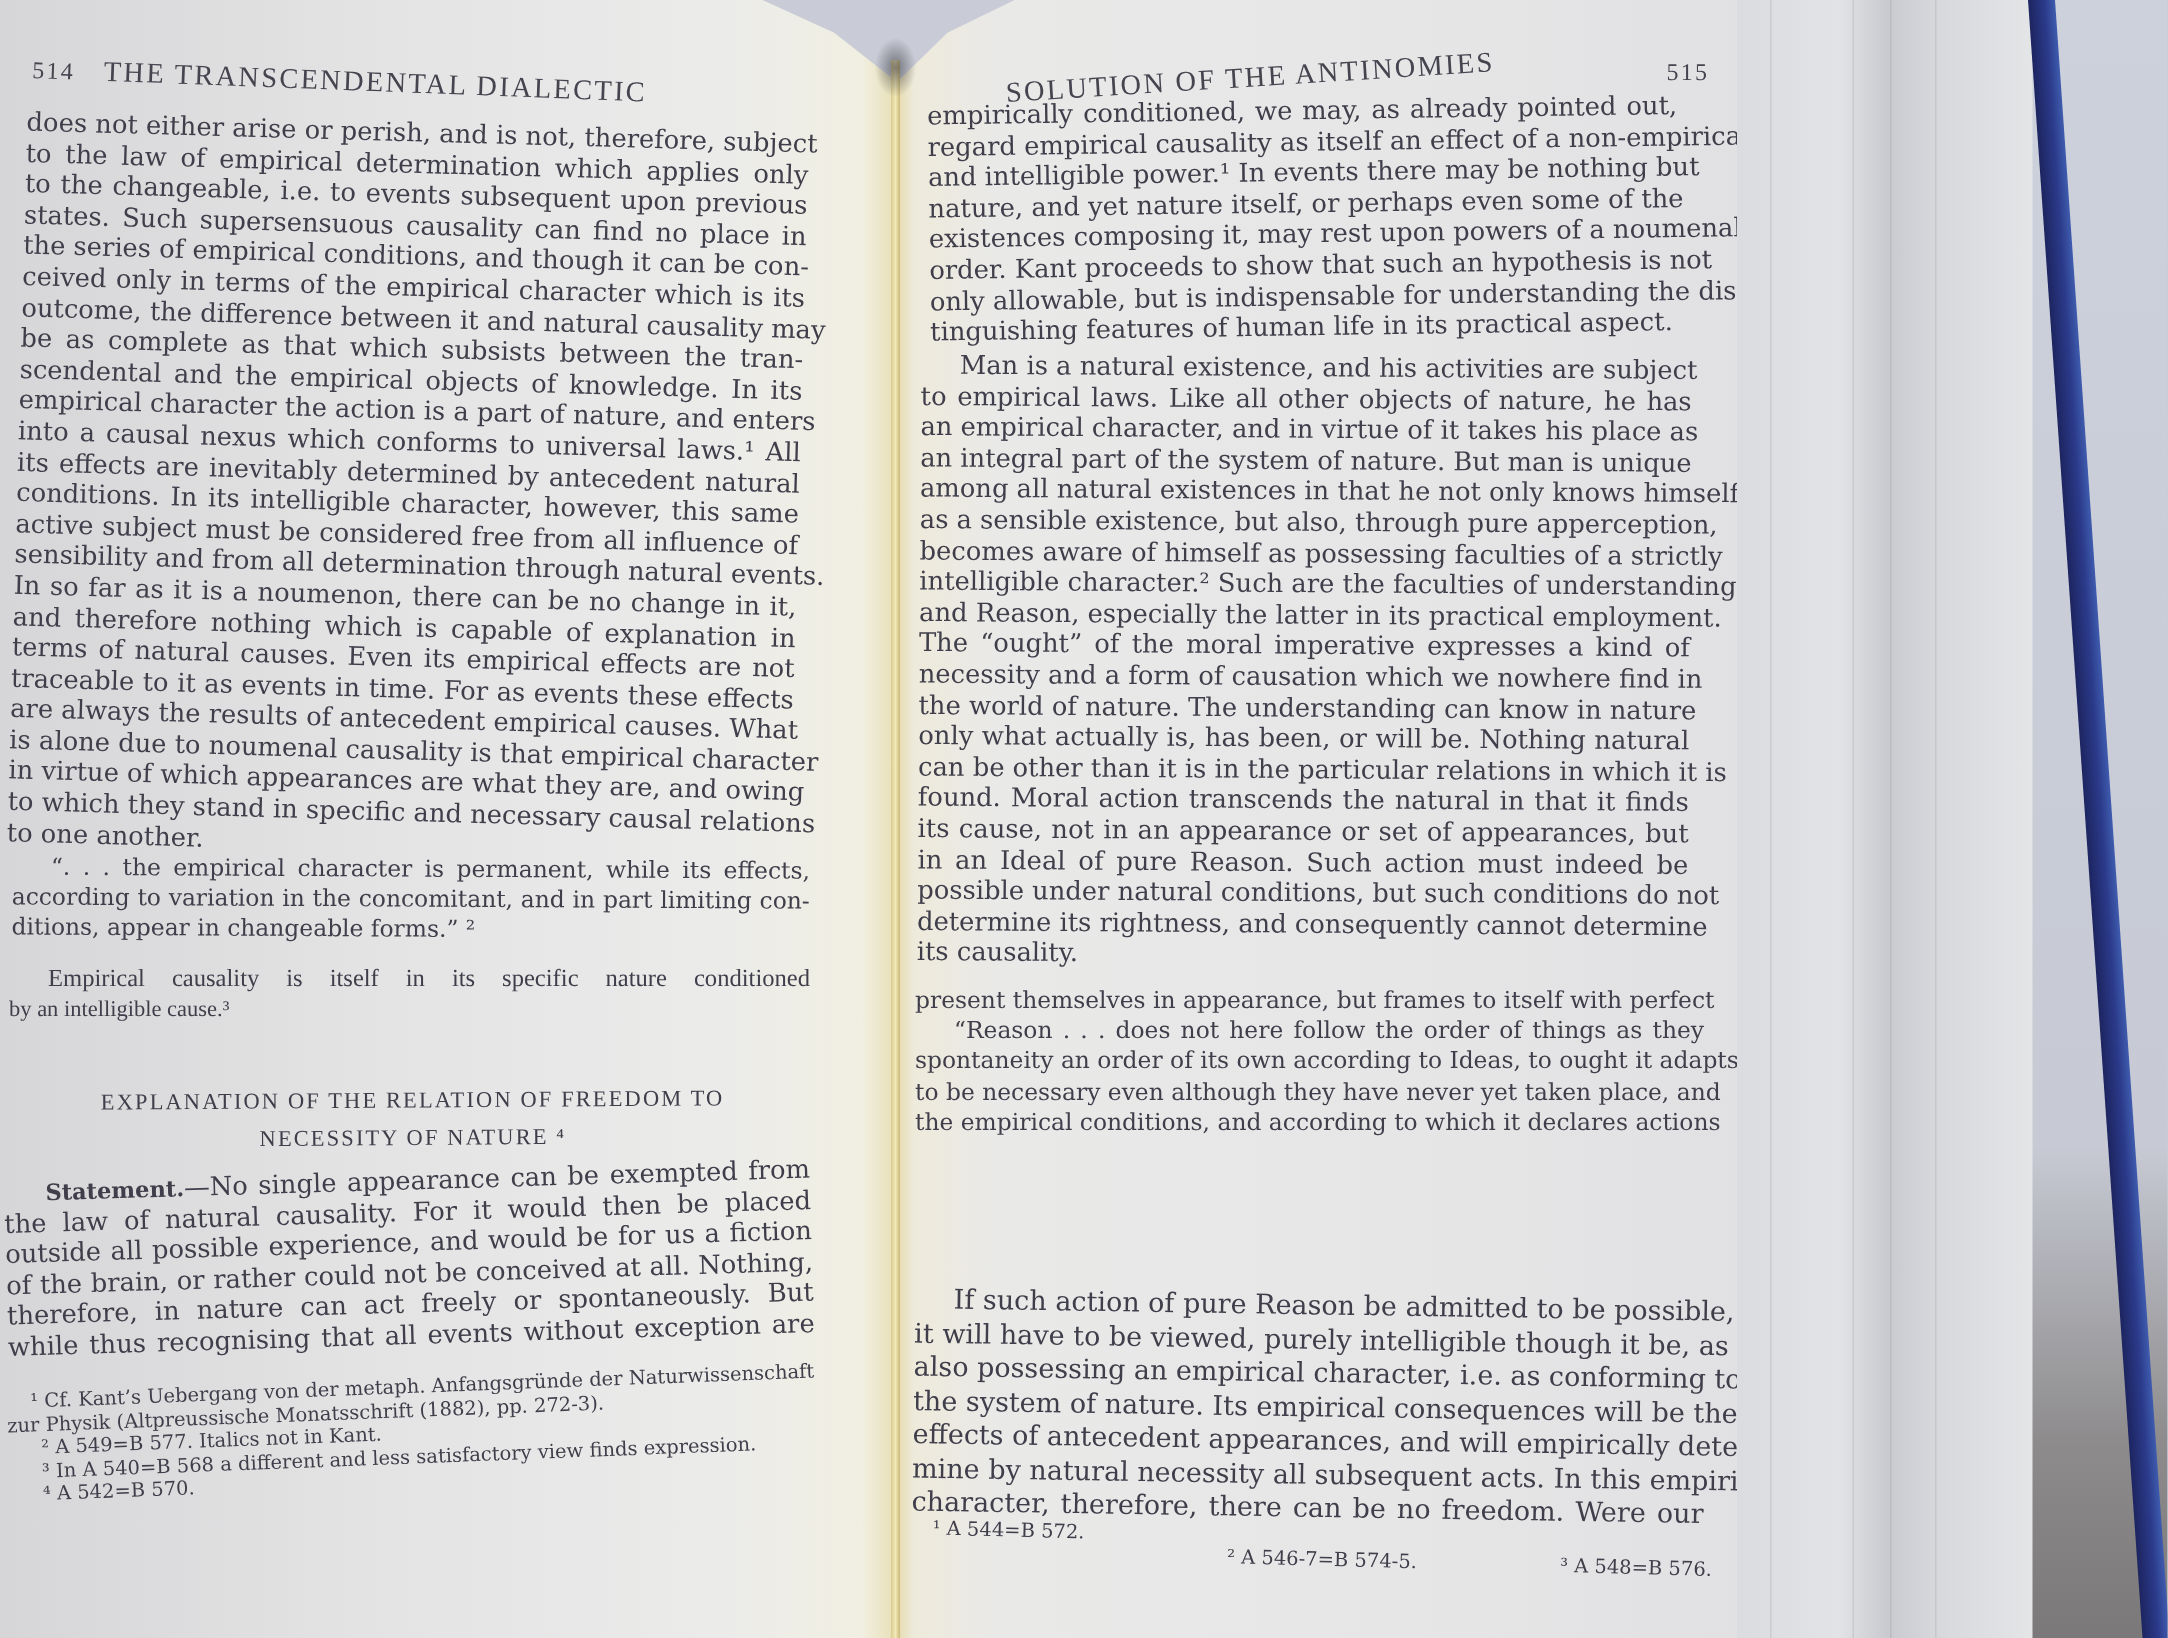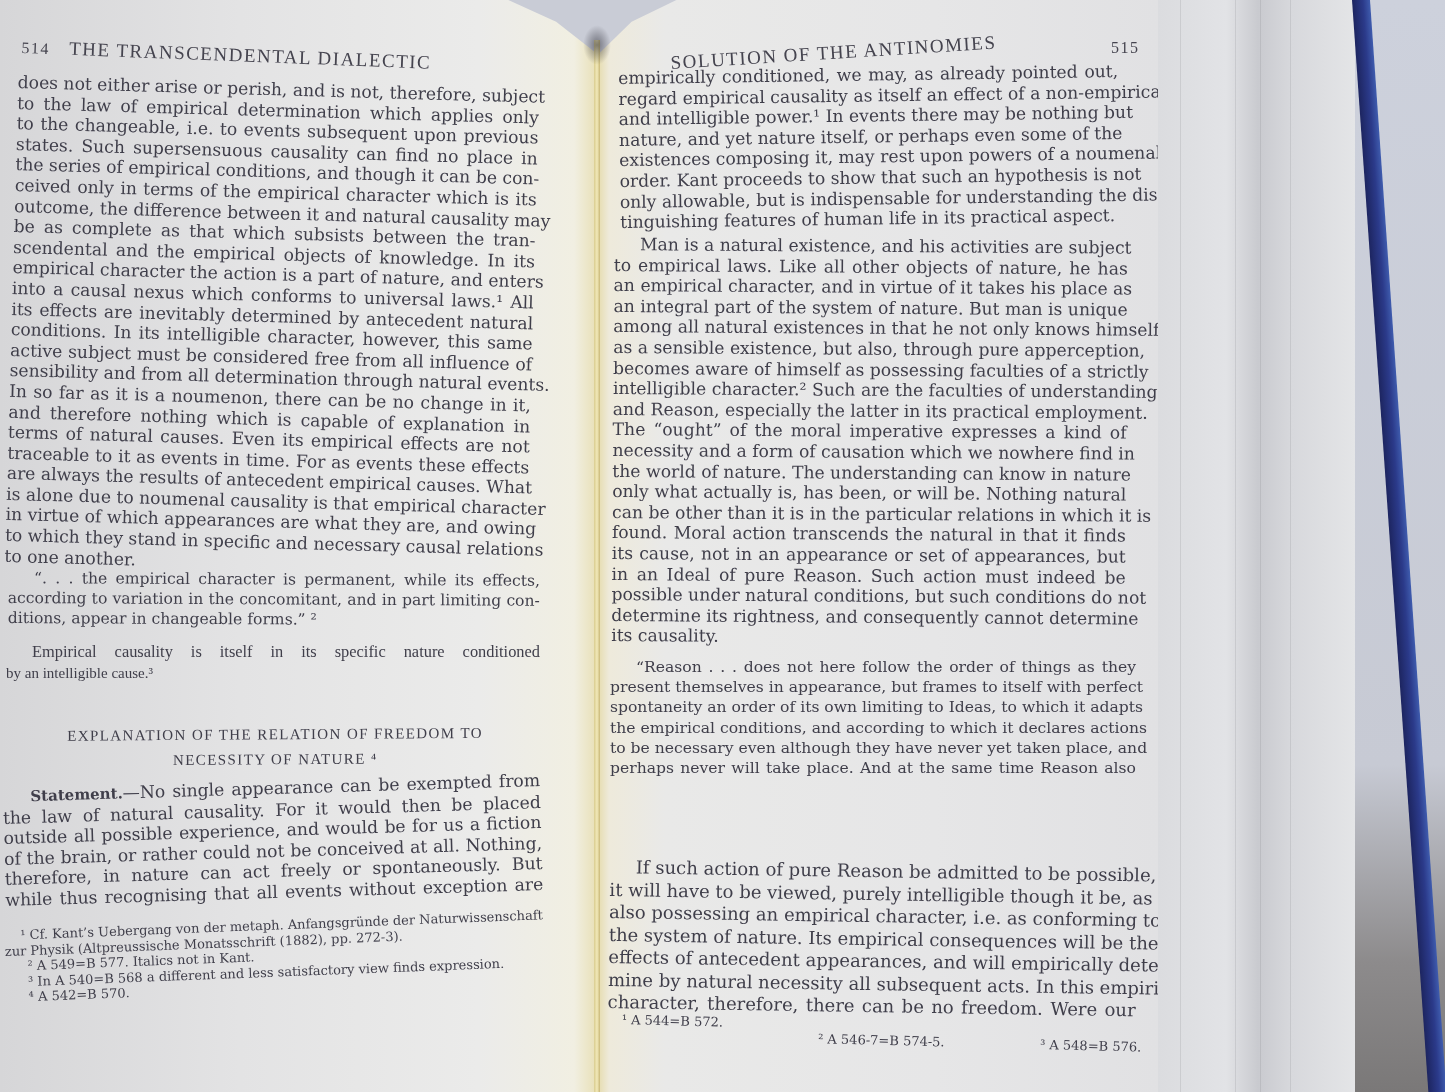--- a/index.html
+++ b/index.html
@@ -182,26 +182,25 @@
     <span class="line">can be other than it is in the particular relations in which it is</span>
     <span class="line">found.  Moral action transcends the natural in that it finds</span>
     <span class="line">its cause, not in an appearance or set of appearances, but</span>
     <span class="line">in an Ideal of pure Reason.  Such action must indeed be</span>
     <span class="line">possible under natural conditions, but such conditions do not</span>
     <span class="line">determine its rightness, and consequently cannot determine</span>
     <span class="line" style="text-align-last:left">its causality.</span>
   </div>
 
   <div class="text-block" style="left:12px; top:657px; width:526px;">
+    <span class="line small">present themselves in appearance, but frames to itself with perfect</span>
     <span class="line small indent">“Reason . . . does not here follow the order of things as they</span>
-    <span class="line small">present themselves in appearance, but frames to itself with perfect</span>
-    <span class="line small">spontaneity an order of its own limiting to Ideas, to which it adapts</span>
+    <span class="line small">spontaneity an order of its own according to Ideas, to ought it adapts</span>
+    <span class="line small">to be necessary even although they have never yet taken place, and</span>
     <span class="line small">the empirical conditions, and according to which it declares actions</span>
-    <span class="line small">to be necessary even although they have never yet taken place, and</span>
-    <span class="line small">perhaps never will take place.  And at the same time Reason also</span>
   </div>
 
   <div class="text-block" style="left:12px; top:856px; width:528px; transform: rotate(0.9deg); transform-origin: left top;">
     <span class="line indent" style="font-size:18px; line-height:22.5px">If such action of pure Reason be admitted to be possible,</span>
     <span class="line" style="font-size:18px; line-height:22.5px">it will have to be viewed, purely intelligible though it be, as</span>
     <span class="line" style="font-size:18px; line-height:22.5px">also possessing an empirical character, i.e. as conforming to</span>
     <span class="line" style="font-size:18px; line-height:22.5px">the system of nature.  Its empirical consequences will be the</span>
     <span class="line" style="font-size:18px; line-height:22.5px">effects of antecedent appearances, and will empirically deter-</span>
     <span class="line" style="font-size:18px; line-height:22.5px">mine by natural necessity all subsequent acts.  In this empirical</span>
     <span class="line" style="font-size:18px; line-height:22.5px">character, therefore, there can be no freedom.  Were our</span>

